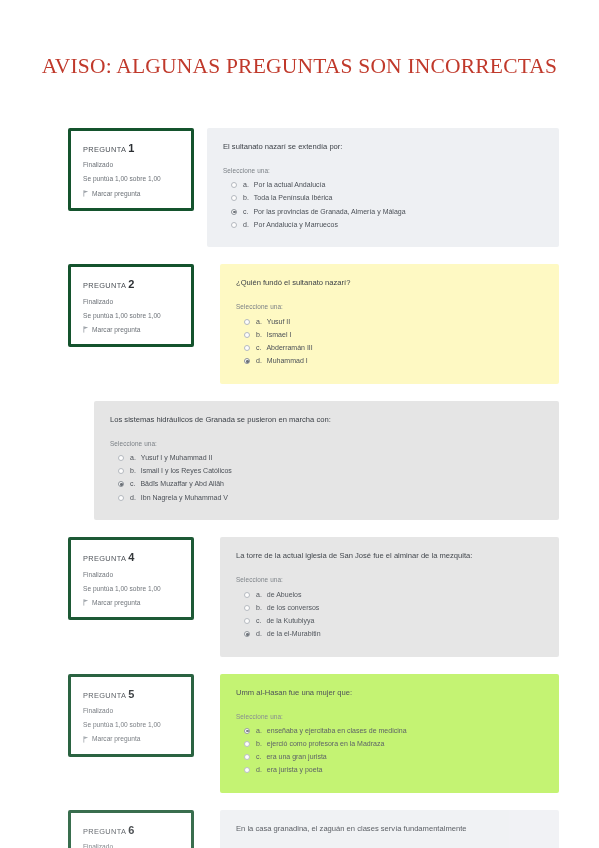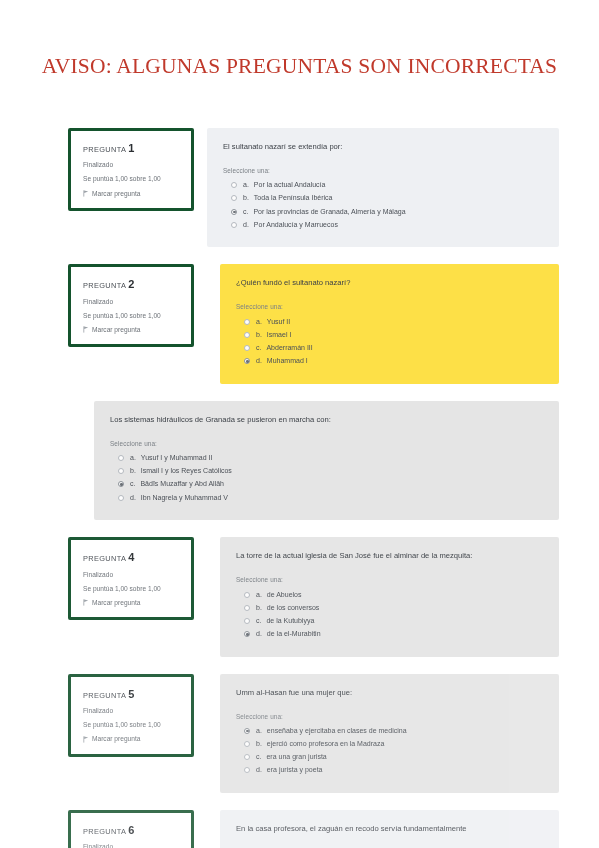--- a/index.html
+++ b/index.html
@@ -236,21 +236,21 @@
           <div class="q-info-flag">
             <span class="flag-ico">
               <svg width="6" height="7" viewBox="0 0 6 7">
                 <path d="M0.8 0.3 L0.8 6.6" stroke="#8d9299" stroke-width="0.7" fill="none"></path>
                 <path d="M1.1 0.5 L5.2 1.6 L1.1 2.9 Z" fill="#9aa0a6"></path>
               </svg>
             </span>
             <span>Marcar pregunta</span>
           </div>
         </div>
-        <div class="q-body" style="background: #fde047;">
+        <div class="q-body" style="background: #fef9c3;">
           <div class="q-text">¿Quién fundó el sultanato nazarí?</div>
           <div class="q-prompt">Seleccione una:</div>
           <ul class="answers">
             <li class="answer">
               <span class="radio"></span>
               <span class="answer-letter">a.</span>
               <span class="answer-text">Yusuf II</span>
             </li>
             <li class="answer">
               <span class="radio"></span>
@@ -348,21 +348,21 @@
           <div class="q-info-flag">
             <span class="flag-ico">
               <svg width="6" height="7" viewBox="0 0 6 7">
                 <path d="M0.8 0.3 L0.8 6.6" stroke="#8d9299" stroke-width="0.7" fill="none"></path>
                 <path d="M1.1 0.5 L5.2 1.6 L1.1 2.9 Z" fill="#9aa0a6"></path>
               </svg>
             </span>
             <span>Marcar pregunta</span>
           </div>
         </div>
-        <div class="q-body" style="background: #e5e5e5;">
+        <div class="q-body" style="background: #bef264;">
           <div class="q-text">Umm al-Hasan fue una mujer que:</div>
           <div class="q-prompt">Seleccione una:</div>
           <ul class="answers">
             <li class="answer selected">
               <span class="radio"></span>
               <span class="answer-letter">a.</span>
               <span class="answer-text">enseñaba y ejercitaba en clases de medicina</span>
             </li>
             <li class="answer">
               <span class="radio"></span>
@@ -381,18 +381,18 @@
             </li>
           </ul>
         </div>
       </div>
       <div class="question-row fade-3">
         <div class="q-info">
           <div class="q-info-title"><span>PREGUNTA</span><span class="qnum">6</span></div>
           <div class="q-info-line">Finalizado</div>
         </div>
         <div class="q-body" style="background: rgb(238, 240, 243);">
-          <div class="q-text">En la casa profesora, el zaguán en recodo servía fundamentalmente</div>
+          <div class="q-text">En la casa granadina, el zaguán en clases servía fundamentalmente</div>
         </div>
       </div>
     </div>
 
 </div>
 
 </body></html>

